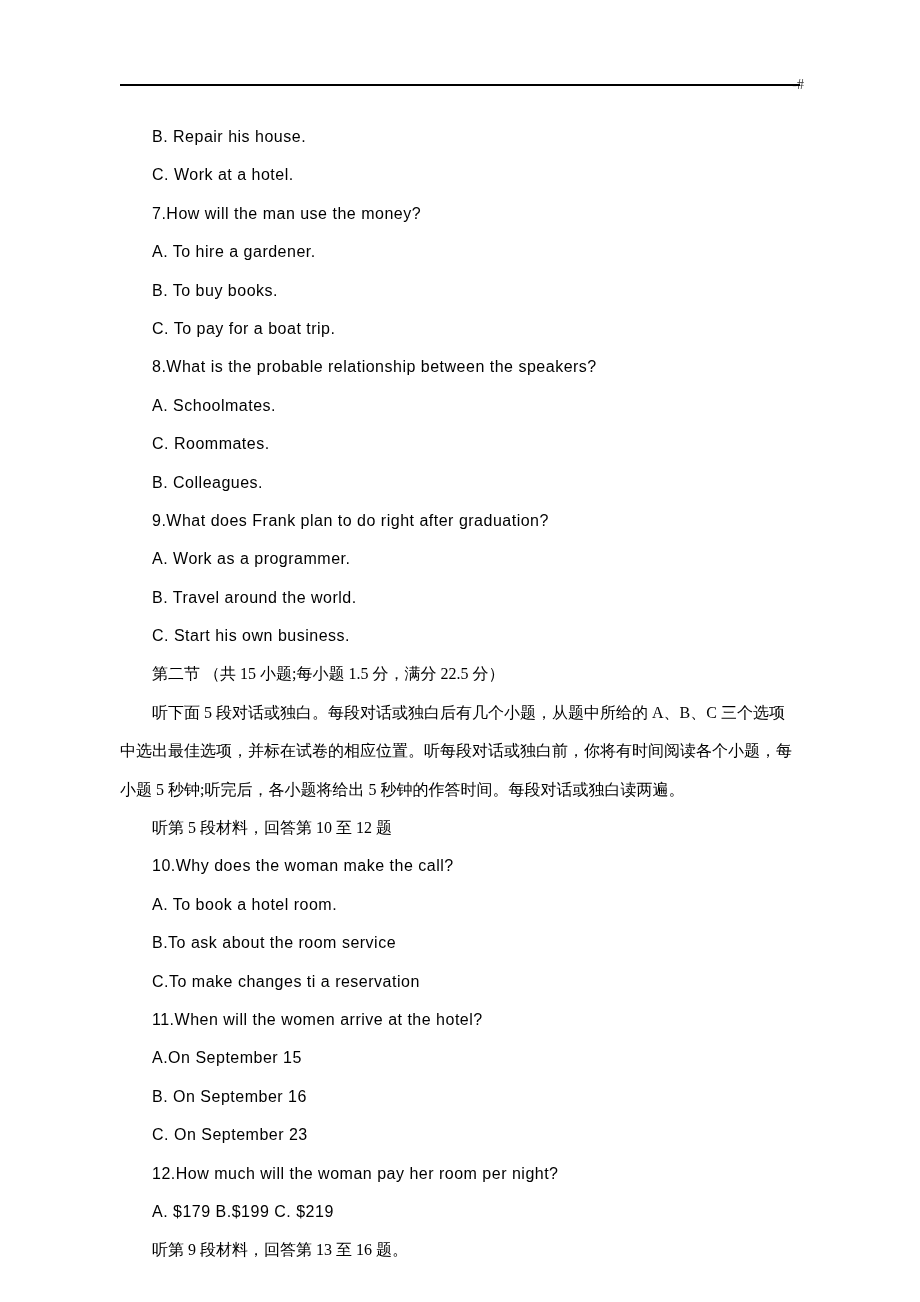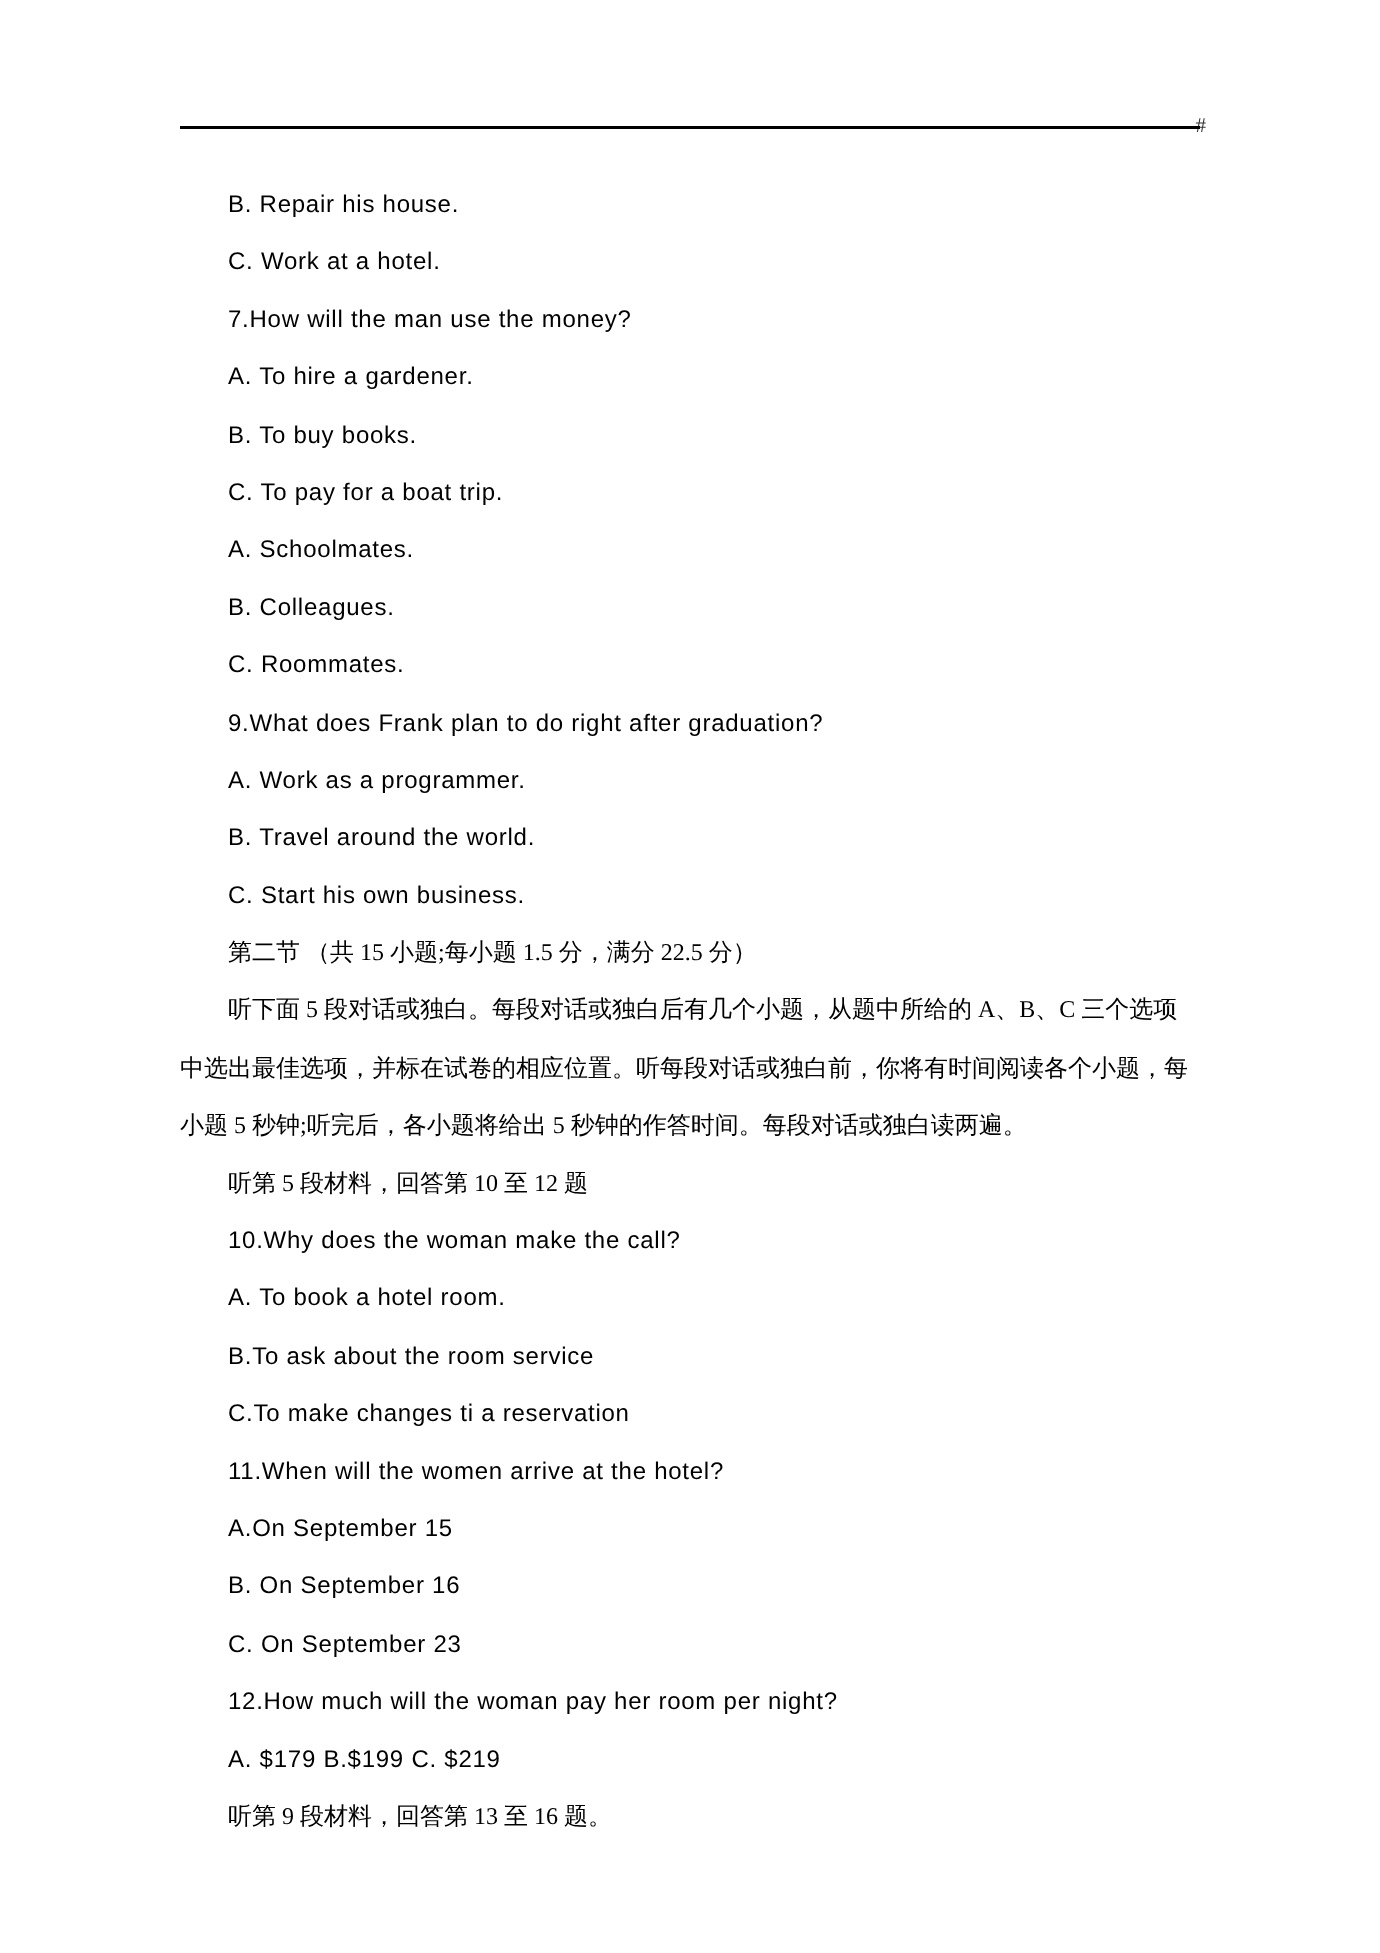--- a/index.html
+++ b/index.html
@@ -63,23 +63,24 @@
   <div class="header-mark">-#</div>
   <div class="divider"></div>
 
   <div class="content">
     <div class="line mono">B. Repair his house.</div>
     <div class="line mono">C. Work at a hotel.</div>
     <div class="line mono">7.How will the man use the money?</div>
     <div class="line mono">A. To hire a gardener.</div>
     <div class="line mono">B. To buy books.</div>
     <div class="line mono">C. To pay for a boat trip.</div>
+    <div class="line mono">8.What is the probable relationship between the speakers?</div>
     <div class="line mono">A. Schoolmates.</div>
+    <div class="line mono">C. Roommates.</div>
     <div class="line mono">B. Colleagues.</div>
-    <div class="line mono">C. Roommates.</div>
     <div class="line mono">9.What does Frank plan to do right after graduation?</div>
     <div class="line mono">A. Work as a programmer.</div>
     <div class="line mono">B. Travel around the world.</div>
     <div class="line mono">C. Start his own business.</div>
     <div class="line cjk">第二节  （共 15 小题;每小题 1.5 分，满分 22.5 分）</div>
     <div class="para cjk">听下面 5 段对话或独白。每段对话或独白后有几个小题，从题中所给的 A、B、C 三个选项中选出最佳选项，并标在试卷的相应位置。听每段对话或独白前，你将有时间阅读各个小题，每小题 5 秒钟;听完后，各小题将给出 5 秒钟的作答时间。每段对话或独白读两遍。</div>
     <div class="line cjk">听第 5 段材料，回答第 10 至 12 题</div>
     <div class="line mono">10.Why does the woman make the call?</div>
     <div class="line mono">A. To book a hotel room.</div>
     <div class="line mono">B.To ask about the room service</div>

